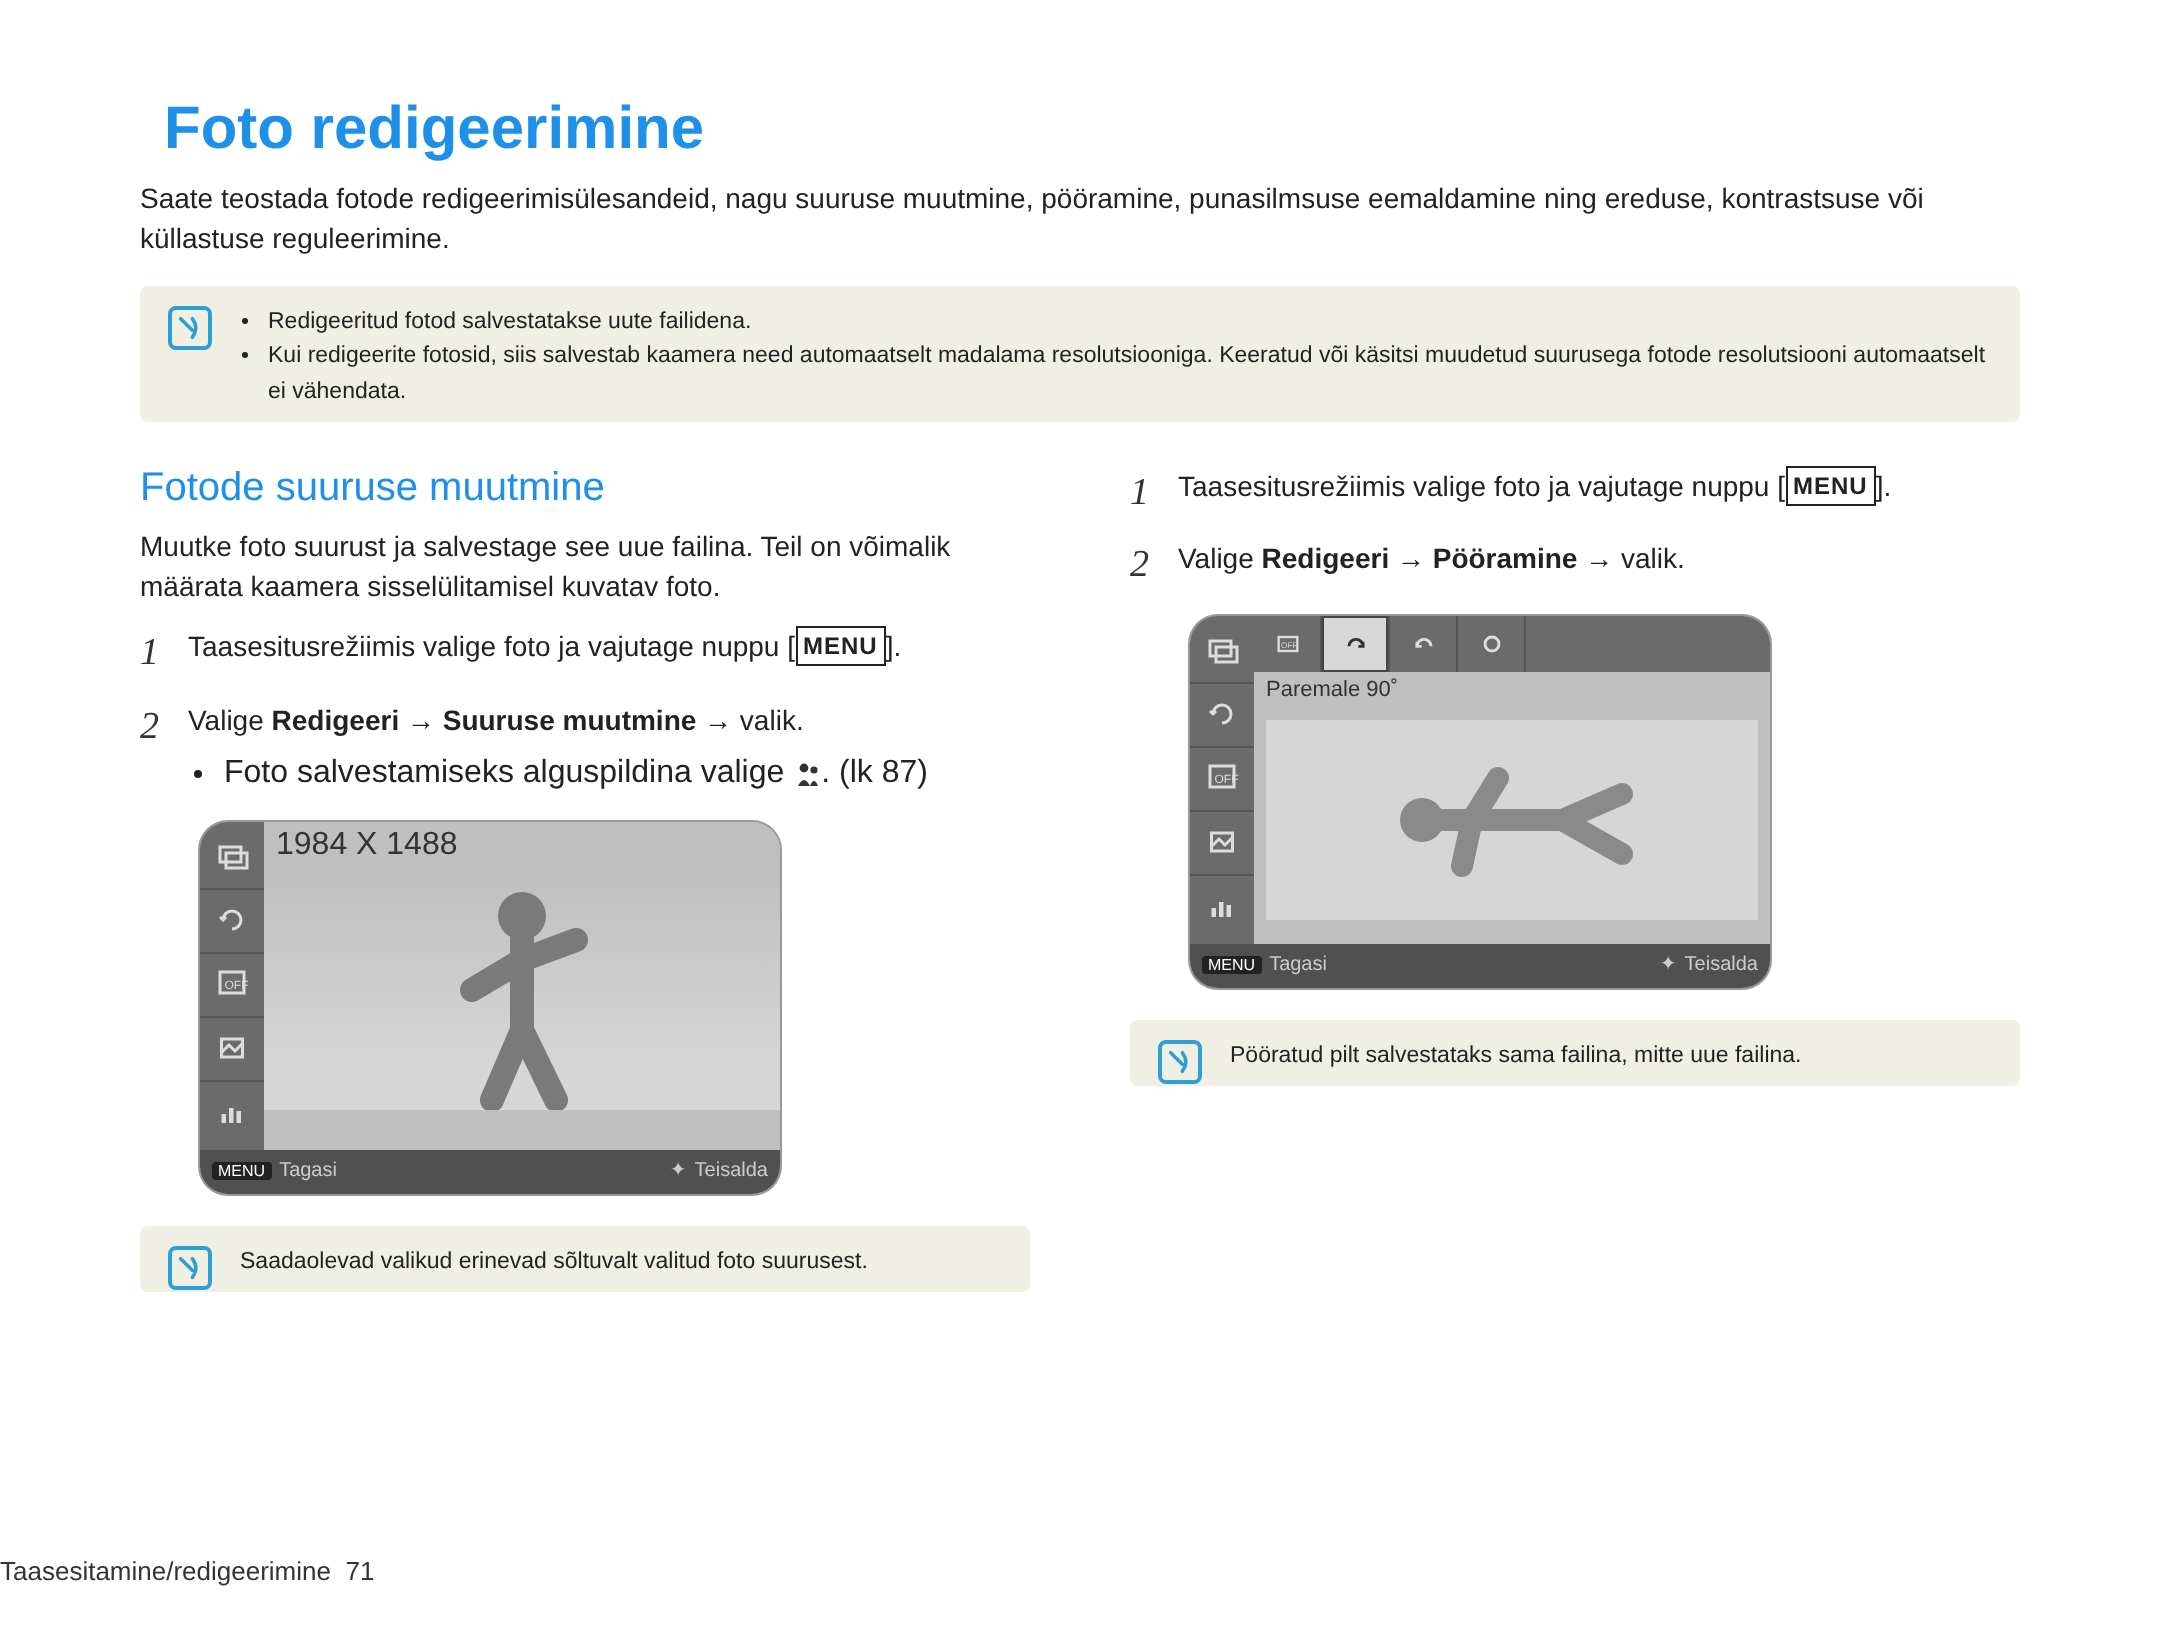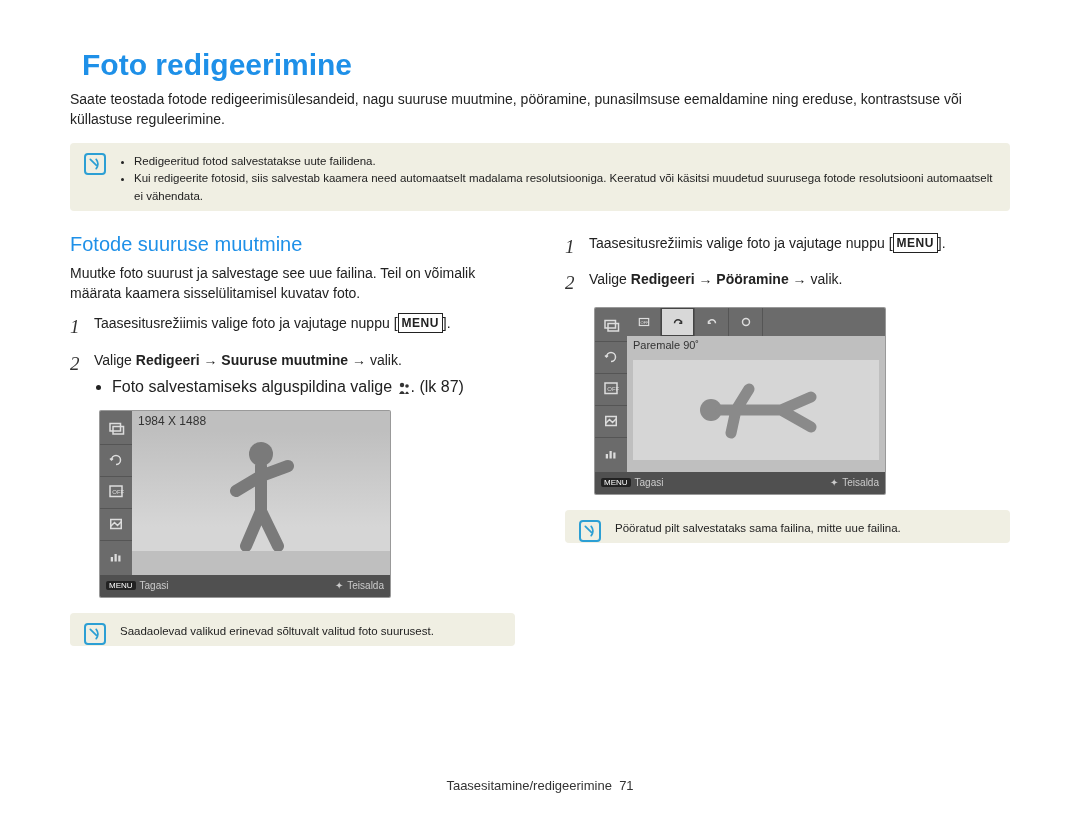--- a/index.html
+++ b/index.html
@@ -66,21 +66,21 @@
     font-weight: bold;
     letter-spacing: 0.5px;
     vertical-align: 1px;
   }
   .sub-bullet { list-style: disc; margin-left: 18px; font-size: 16px; margin-top:4px; }
 
   
   .screen {
     width: 290px;
     background: #bfbfbf;
-    border-radius: 1px;
+    border-radius: 14px;
     box-shadow: 0 0 0 1px #999;
     margin-top: 10px;
     margin-bottom: 16px;
     margin-left: 30px;
     overflow: hidden;
   }
   .scr-body { display: flex; }
   .scr-side {
     width: 32px;
     background: #6b6b6b;
@@ -100,21 +100,21 @@
   .side-cell svg{width:18px;height:18px;}
   .scr-main { flex:1; background:#bfbfbf; position:relative; }
   .size-tabs {
     display:flex; height:28px; background:#6b6b6b; color:#fff; font-size:11px;
   }
   .size-tabs .tab {
     flex:0 0 34px; display:flex; align-items:center; justify-content:center;
     border-right:1px solid #555;
   }
   .size-tabs .tab.sel{ background:#d8d8d8; color:#333; box-shadow:inset 0 0 0 1px #444;}
-  .size-label { font-size:12px; padding:3px 6px; color:#333; }
+  .size-label { font-size:16px; padding:3px 6px; color:#333; }
   .silhouette-area {
     height: 120px;
     display:flex; align-items:flex-end; justify-content:center;
     background: linear-gradient(180deg,#bfbfbf 0%, #d6d6d6 80%);
   }
   .scr-bottom {
     height:22px; background:#505050; color:#ccc; font-size:10px;
     display:flex; align-items:center; padding:0 6px; gap:4px;
   }
   .scr-bottom .k { background:#222; color:#fff; padding:0 3px; border-radius:2px; font-size:8px; }
@@ -132,21 +132,21 @@
   .rotate-label { font-size:11px; padding:3px 6px; color:#333; }
   .rotate-image {
     height:100px; display:flex; align-items:center; justify-content:center;
     background:#d6d6d6; margin:6px;
   }
 
   .bold { font-weight:bold; }
 
   .page-footer {
     position:absolute; bottom:22px; left:0; right:0;
-    text-align:center; font-size:13px; color:#333;
+    font-size:13px; color:#333;
   }
 
   .tiny-icon { display:inline-block; vertical-align:-2px; }
 </style>
 </head>
 <body>
 
 <h1 class="page-title">Foto redigeerimine</h1>
 <p class="intro">Saate teostada fotode redigeerimisülesandeid, nagu suuruse muutmine, pööramine, punasilmsuse eemaldamine ning ereduse, kontrastsuse või küllastuse reguleerimine.</p>
 

